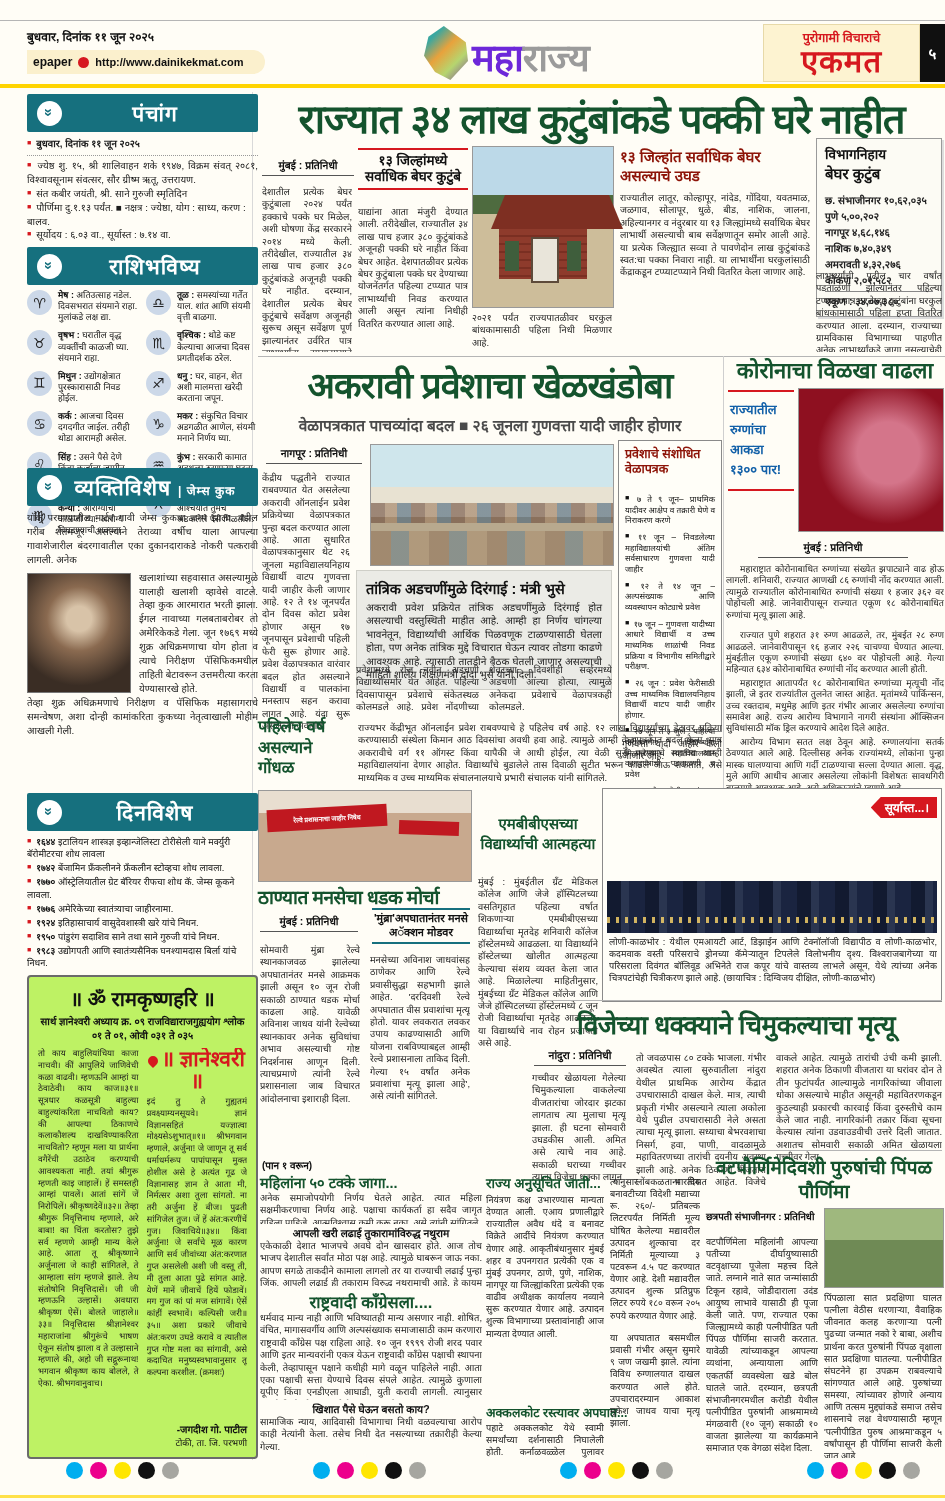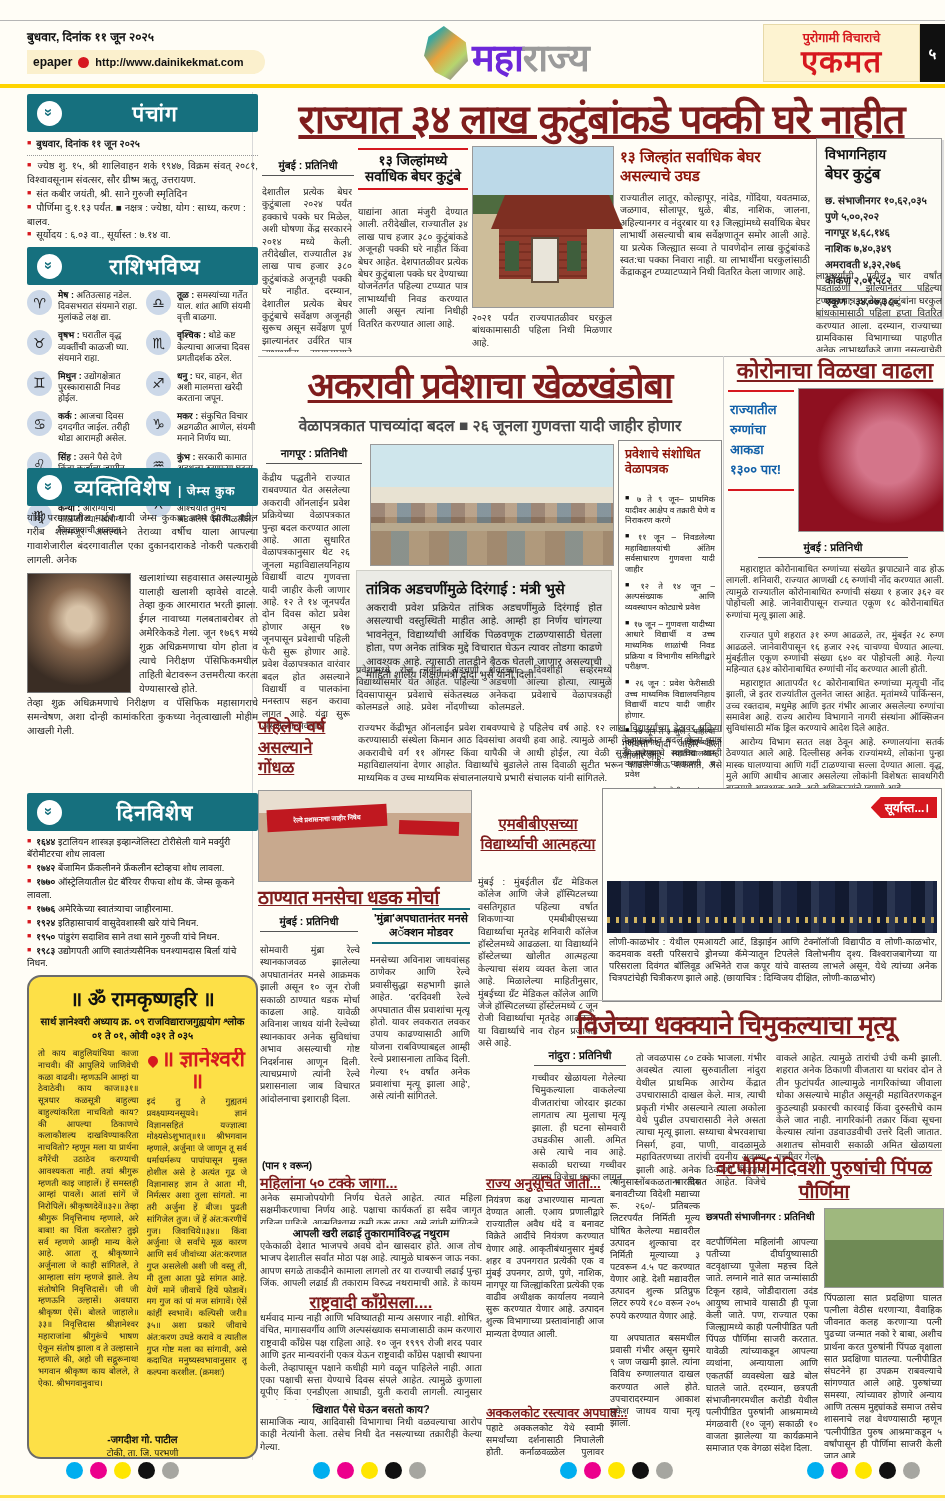--- a/index.html
+++ b/index.html
@@ -3,21 +3,21 @@
 <meta charset="utf-8">
 <style>
   html,body{margin:0;padding:0;background:#8a8a8a;}
   .page{position:relative;width:945px;height:1501px;margin:0 auto;background:#fffdf6;
         font-family:"Liberation Sans","DejaVu Sans",sans-serif;overflow:hidden;color:#111;}
   .abs{position:absolute;}
   .b{font-weight:bold;}
   .c{text-align:center;}
   .j{text-align:justify;}
   .clip{overflow:hidden;}
-  .hl{font-weight:800;color:#7f1d1d;text-decoration:underline;}
+  .hl{font-weight:800;color:#14532d;}
   .tx{font-size:9.4px;line-height:1.32;color:#1c1c1c;}
   .tx2{font-size:9.8px;line-height:1.42;color:#1c1c1c;}
   .hairline{background:#b5b5b5;}
   
   .sec{background:#16707e;color:#fff;display:flex;align-items:center;padding:0 10px;border-radius:2px;}
   .sec .chev{width:25px;height:25px;border-radius:50%;background:#fff;color:#16707e;display:flex;
              align-items:center;justify-content:center;font-weight:bold;font-size:15px;flex:0 0 25px;}
   .sec .chev span{display:inline-block;transform:rotate(90deg);margin-top:-2px;}
   .sec .t{flex:1;text-align:center;font-weight:bold;font-size:21px;letter-spacing:1px;}
   .sec .t small{font-size:12px;font-weight:bold;}
@@ -36,21 +36,21 @@
   .graybox{background:#ebebe6;border:1px solid #cfcfc8;padding:7px 9px;}
   .redrule{background:#d6181f;height:2px;}
   .byline{font-weight:bold;font-size:10.5px;text-align:center;border-bottom:1.5px solid #555;padding-bottom:3px;}
   .kicker{color:#1260a8;font-weight:bold;font-size:13px;line-height:1.55;text-align:left;
           border-top:2px solid #d6181f;border-bottom:2px solid #d6181f;padding:8px 2px;}
   .photo{border:1px solid #999;}
   .cap{font-size:9.2px;line-height:1.3;color:#1c1c1c;text-align:justify;}
   .dots{display:flex;gap:7px;}
   .dot{width:17px;height:17px;border-radius:50%;}
   .twocol{column-count:2;column-gap:10px;}
-  .ram{border:2px solid #6b6b6b;border-radius:14px;background:#fde047;}
+  .ram{border:2px solid #6b6b6b;border-radius:4px;background:#bef264;}
   .ramtx{font-size:8.55px;line-height:1.38;color:#1a1a1a;}
   .dlogo{color:#d6181f;font-weight:800;font-size:21px;text-align:center;line-height:1.05;}
   .dlogo .pin{display:inline-block;width:10px;height:10px;background:#d6181f;border-radius:50% 50% 50% 0;
               transform:rotate(-45deg);margin-right:3px;}
 </style>
 </head>
 <body>
 
 <div class="page">
 
@@ -184,21 +184,21 @@
   <div class="abs ram" style="left:27px;top:975px;width:231px;height:484px;box-sizing:border-box;padding:8px 9px">
     <div class="c b" style="font-size:20px">॥ ॐ रामकृष्णहरि ॥</div>
     <div class="c b" style="font-size:10px;margin-top:3px;line-height:1.35">सार्थ ज्ञानेश्वरी अध्याय क्र. ०९ राजविद्याराजगुह्ययोग श्लोक ०१ ते ०१, ओवी ०३१ ते ०३५</div>
     <div style="display:flex;gap:8px;margin-top:6px;height:372px;overflow:hidden">
       <div class="ramtx j clip" style="width:50%">तो काय बाहुलियांचिया काजा नाचवी। कीं आपुलिये जाणिवेची कळा वाढवी। म्हणऊनि आम्हां या ठेवाठेवी। काय काज॥३१॥ सूत्रधार कळसूत्री बाहुल्या बाहुल्यांकरिता नाचवितो काय? की आपल्या ठिकाणचे कलाकौशल्य दाखविण्याकरिता नाचवितो? म्हणून मला या प्रार्थना वगैरेंची उठाठेव करण्याची आवश्यकता नाही. तयां श्रीगुरू म्हणती काइ जाहालें। हें समस्तही आम्हां पावलें। आतां सांगें जें निरोपिलें। श्रीकृष्णदेवें॥३२॥ तेव्हा श्रीगुरू निवृत्तिनाथ म्हणाले, अरे बाबा! का चिंता करतोस? तुझे सर्व म्हणणे आम्ही मान्य केले आहे. आता तू श्रीकृष्णाने अर्जुनाला जे काही सांगितले, ते आम्हाला सांग म्हणजे झाले. तेथ संतोषोनि निवृत्तिदासें। जी जी म्हणऊनि उल्हासें। अवधारा श्रीकृष्ण ऐसें। बोलते जाहाले॥३३॥ निवृत्तिदास श्रीज्ञानेश्वर महाराजांना श्रीगुरूंचे भाषण ऐकून संतोष झाला व ते उल्हासाने म्हणाले की, अहो जी सद्गुरूनाथ! भगवान श्रीकृष्ण काय बोलले, ते ऐका. श्रीभगवानुवाच।</div>
       <div style="width:50%;overflow:hidden">
         <div class="dlogo"><span class="pin"></span><span>॥ ज्ञानेश्वरी ॥</span></div>
         <div class="ramtx j clip" style="height:322px;margin-top:4px">इदं तु ते गुह्यतमं प्रवक्ष्याम्यनसूयवे। ज्ञानं विज्ञानसहितं यज्ज्ञात्वा मोक्ष्यसेऽशुभात्॥१॥ श्रीभगवान म्हणाले, अर्जुना! जे जाणून तू सर्व धर्माधर्मरूप पापांपासून मुक्त होशील असे हे अत्यंत गूढ जे विज्ञानासह ज्ञान ते आता मी, निर्मत्सर अशा तुला सांगतो. ना तरी अर्जुना हें बीज। पुढती सांगिजेल तुज। जें हें अंत:करणींचें गुज। जिवाचिये॥३४॥ किंवा अर्जुना! जे सर्वांचे मूळ कारण आणि सर्व जीवांच्या अंत:करणात गुप्त असलेली अशी जी वस्तू ती, मी तुला आता पुढे सांगत आहे. येणें मानें जीवाचें हियें फोडावें। मग गुज कां पां मज सांगावें। ऐसें कांहीं स्वभावें। कल्पिसी जरी॥३५॥ अशा प्रकारे जीवाचे अंत:करण उघडे करावे व त्यातील गुप्त गोष्ट मला का सांगावी, असे कदाचित मनुष्यस्वभावानुसार तू कल्पना करशील. (क्रमशः)</div>
       </div>
     </div>
-    <div style="text-align:center;margin-top:12px">
+    <div style="text-align:right;margin-top:2px">
       <div class="b" style="font-size:10px">-जगदीश गो. पाटील</div>
       <div style="font-size:9px">टोकी, ता. जि. परभणी</div>
     </div>
   </div>
 
   <div class="abs hl c" style="left:258px;top:90px;width:687px;font-size:40px;letter-spacing:-1px">राज्यात ३४ लाख कुटुंबांकडे पक्की घरे नाहीत</div>
   <div class="abs byline" style="left:262px;top:158px;width:92px">मुंबई : प्रतिनिधी</div>
   <div class="abs tx j clip" style="left:262px;top:186px;width:90px;height:166px">देशातील प्रत्येक बेघर कुटुंबाला २०२४ पर्यंत हक्काचे पक्के घर मिळेल, अशी घोषणा केंद्र सरकारने २०१४ मध्ये केली. तरीदेखील, राज्यातील ३४ लाख पाच हजार ३८० कुटुंबांकडे अजूनही पक्की घरे नाहीत. दरम्यान, देशातील प्रत्येक बेघर कुटुंबाचे सर्वेक्षण अजूनही सुरूच असून सर्वेक्षण पूर्ण झाल्यानंतर उर्वरित पात्र लाभार्थ्यांना टप्प्याटप्प्याने घरकुले मंजूर केली जाणार आहेत.</div>
   <div class="abs" style="left:358px;top:148px;width:110px">
     <div class="redrule"></div>

